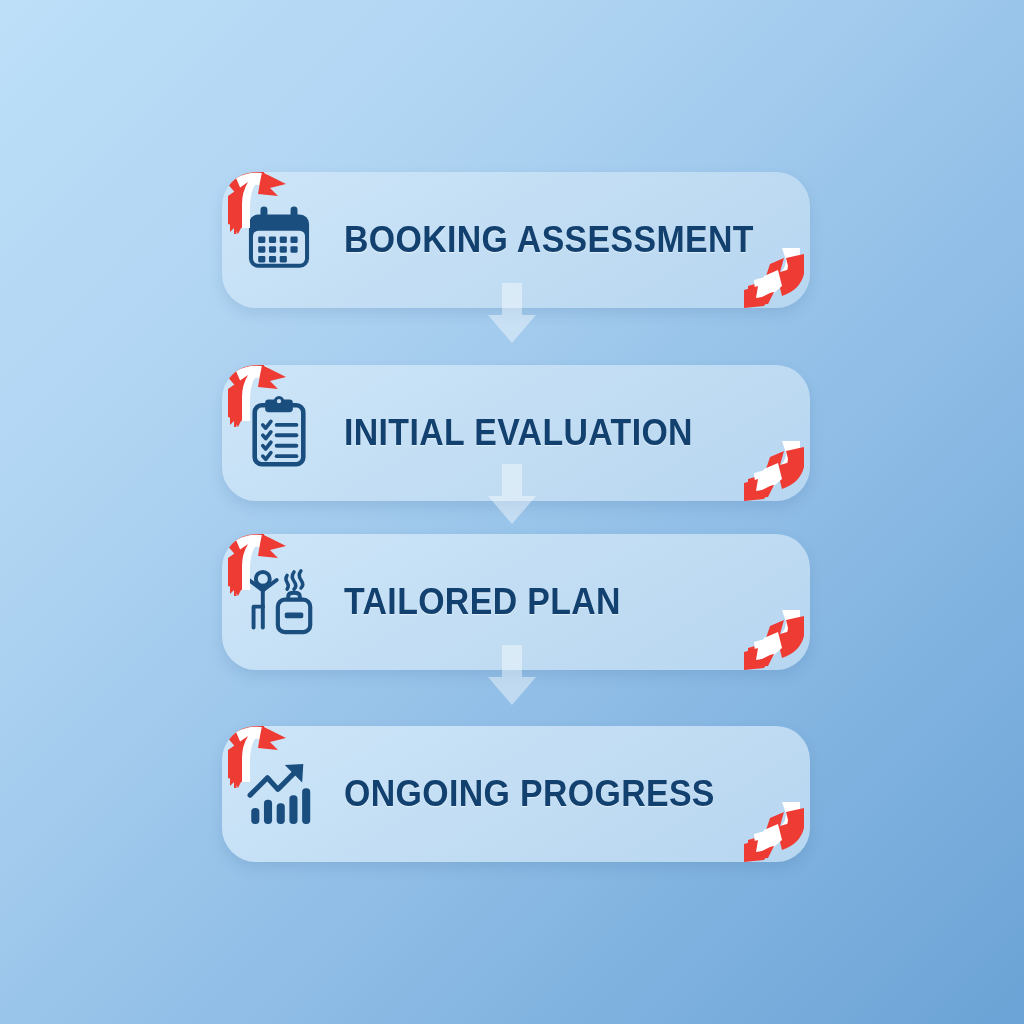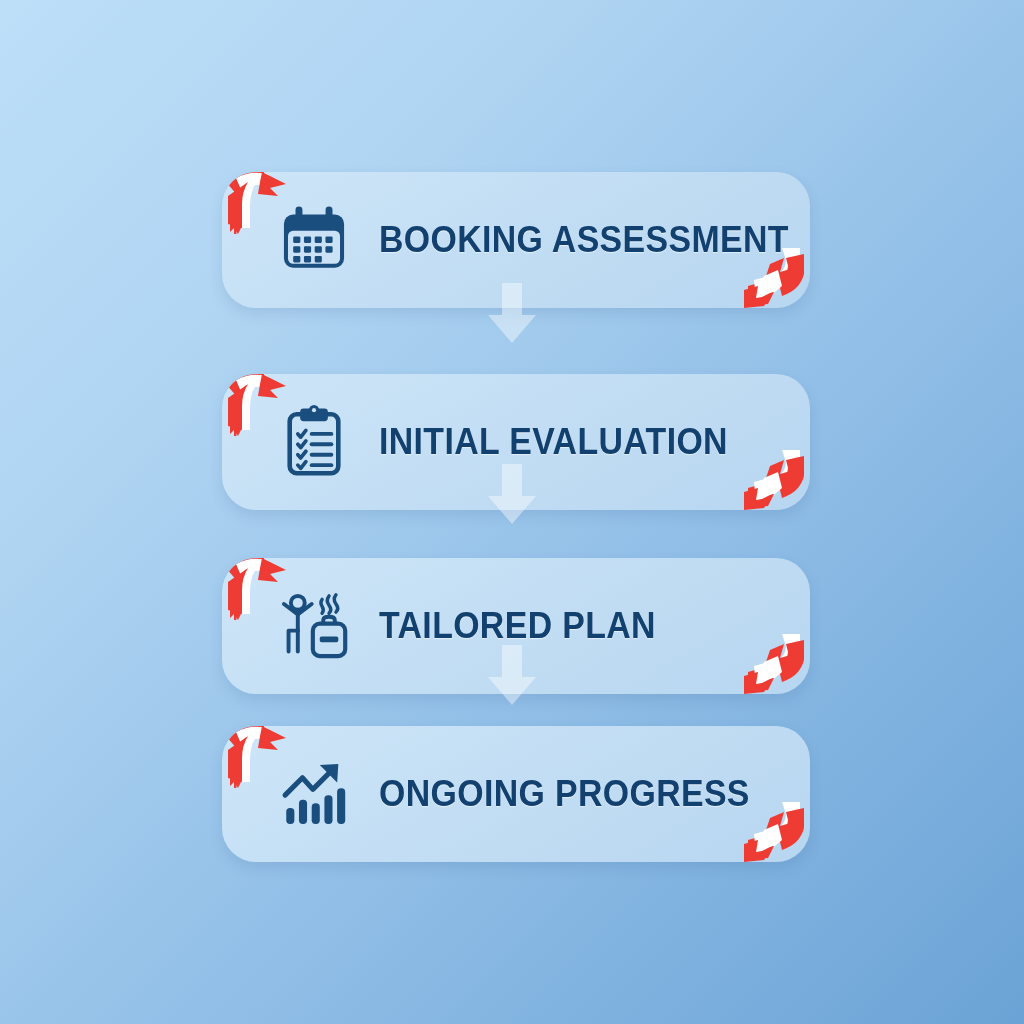--- a/index.html
+++ b/index.html
@@ -31,21 +31,21 @@
     border-radius: 34px;
     background: linear-gradient(150deg, #CDE5F8 0%, #C3DEF4 45%, #B7D6F0 100%);
     box-shadow: 0 6px 14px rgba(40, 80, 130, 0.13);
     overflow: hidden;
   }
   .card-inner {
     position: absolute;
     inset: 0;
     display: flex;
     align-items: center;
-    padding-left: 53px;
+    padding-left: 18px;
     box-sizing: border-box;
   }
 
   .icon-slot {
     width: 78px;
     height: 78px;
     flex: 0 0 78px;
     display: flex;
     align-items: center;
     justify-content: center;
@@ -142,21 +142,21 @@
       </svg>
     </span>
   </div>
 
   <span class="arrow" style="top:283px">
     <svg width="62" height="62" viewBox="0 0 62 62">
       <path d="M21 0 L41 0 L41 32 L55 32 L31 60 L7 32 L21 32 Z" fill="rgba(255,255,255,0.42)"></path>
     </svg>
   </span>
 
-  <div class="card" style="top:374px">
+  <div class="card" style="top:365px">
     <div class="card-inner">
       <span class="icon-slot">
         <svg width="74" height="74" viewBox="0 0 64 64">
           <rect x="11" y="8" width="42" height="51" rx="6" fill="none" stroke="#1A4E7E" stroke-width="4"></rect>
           <rect x="20" y="3" width="24" height="11" rx="3" fill="#1A4E7E"></rect>
           <circle cx="32" cy="4.5" r="4.5" fill="#1A4E7E"></circle>
           <circle cx="32" cy="4.5" r="1.8" fill="#CBE2F6"></circle>
           <g stroke="#1A4E7E" stroke-width="3.2" stroke-linecap="round" stroke-linejoin="round" fill="none">
             <path d="M18 25 L20.5 27.8 L25 22"></path>
             <path d="M18 34 L20.5 36.8 L25 31"></path>
@@ -198,21 +198,21 @@
       </svg>
     </span>
   </div>
 
   <span class="arrow" style="top:464px">
     <svg width="62" height="62" viewBox="0 0 62 62">
       <path d="M21 0 L41 0 L41 32 L55 32 L31 60 L7 32 L21 32 Z" fill="rgba(255,255,255,0.42)"></path>
     </svg>
   </span>
 
-  <div class="card" style="top:558px">
+  <div class="card" style="top:534px">
     <div class="card-inner">
       <span class="icon-slot">
         <svg width="74" height="74" viewBox="0 0 64 64">
           <g stroke="#1A4E7E" stroke-width="3.4" fill="none" stroke-linecap="round" stroke-linejoin="round">
             <circle cx="18" cy="12" r="6"></circle>
             <path d="M18 18 L18 36"></path>
             <path d="M18 22 L6 13"></path>
             <path d="M18 22 L30 13"></path>
             <path d="M18 36 L10 36 L10 54"></path>
             <path d="M18 36 L18 54"></path>

